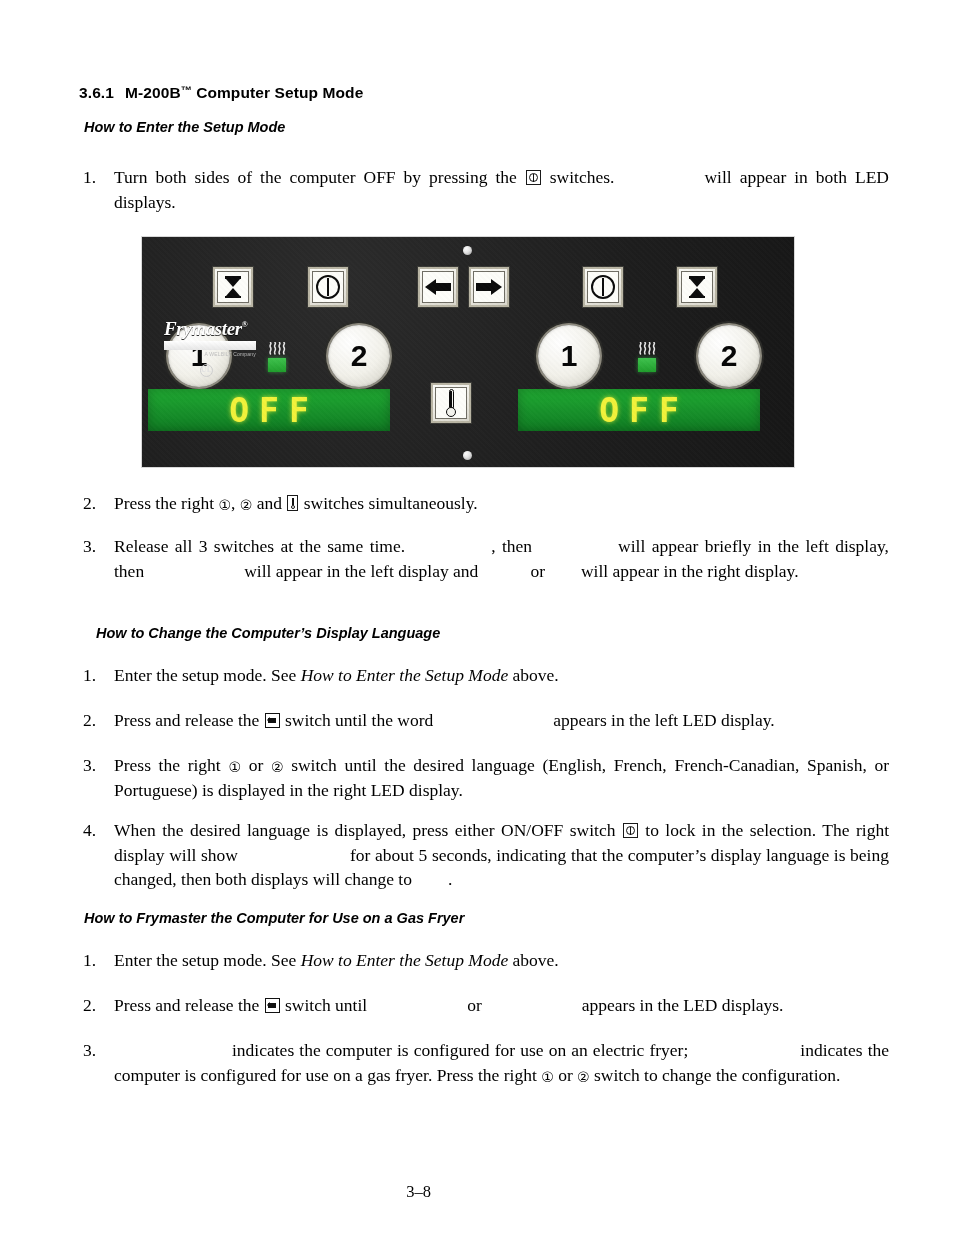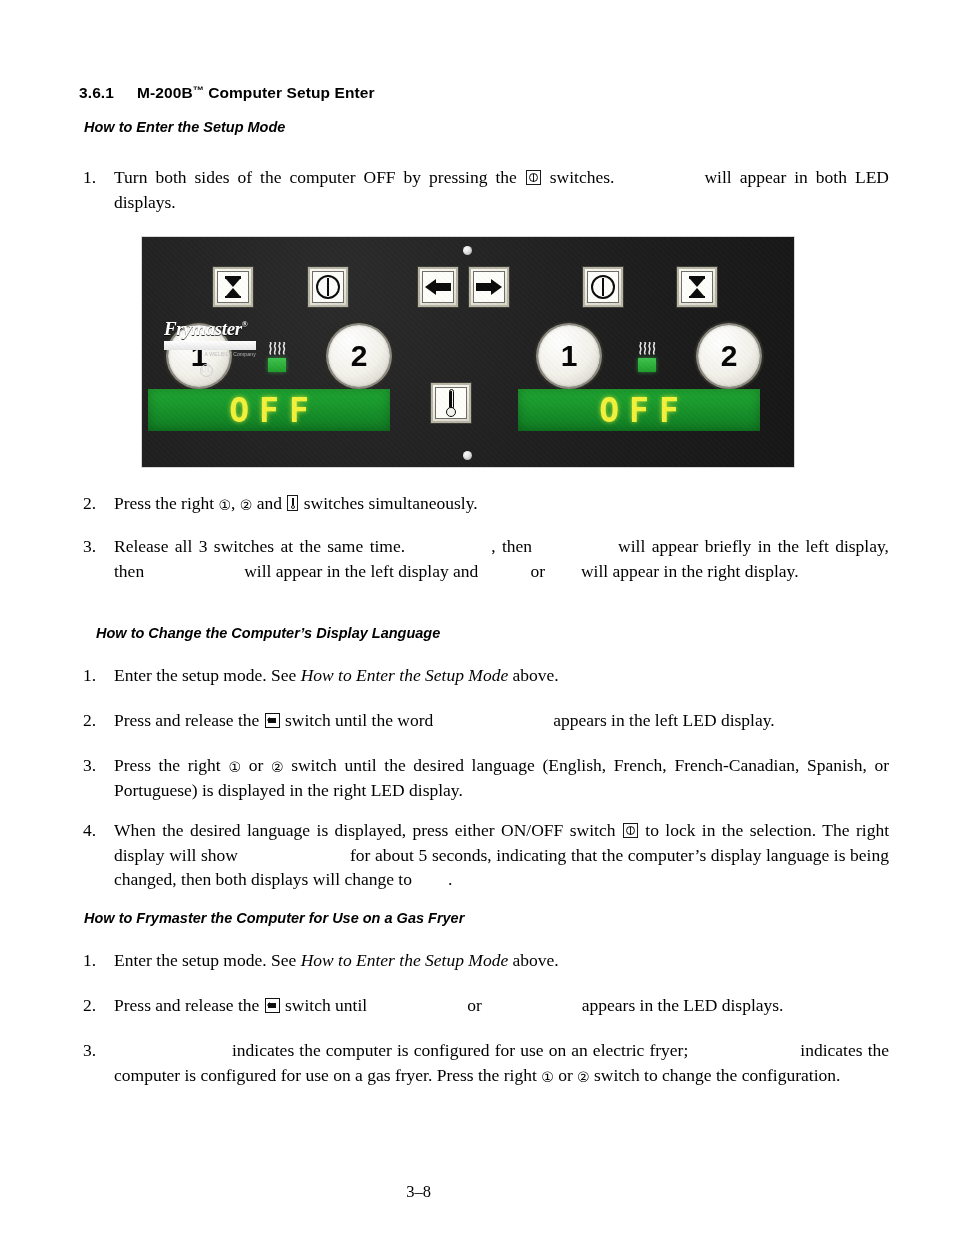--- a/index.html
+++ b/index.html
@@ -34,21 +34,21 @@
   
   h1.section-number {
     font-family: "Liberation Sans", "DejaVu Sans", sans-serif;
     font-size: 15.5px;
     font-weight: bold;
     margin: 0 0 0 0;
     padding: 0;
     letter-spacing: 0.1px;
     line-height: 20px;
   }
-  h1.section-number .num { margin-right: 23px; }
+  h1.section-number .num { margin-right: 11px; }
   h1.section-number .tm {
     font-size: 11px;
     vertical-align: 4px;
     letter-spacing: 0;
   }
 
   h2.sub-heading {
     font-family: "Liberation Sans", "DejaVu Sans", sans-serif;
     font-size: 14.5px;
     font-weight: bold;
@@ -485,21 +485,21 @@
   }
 </style>
 </head>
 <body>
 
 <div class="page">
 
   <div class="content">
 
     <h1 class="section-number">
-      <span class="num">3.6.1</span><span>M-200B</span><span class="tm">™</span><span> Computer Setup Enter</span>
+      <span class="num">3.6.1</span><span>M-200B</span><span class="tm">™</span><span> Computer Setup Mode</span>
     </h1>
 
     <div id="sections-root">
         <h2 class="sub-heading" style="position: absolute; top: 38px; left: 5px;">How to Enter the Setup Mode</h2>
         <div class="item" style="position: absolute; top: 85px; left: 0px; width: 775px;"><span class="marker">1.</span>Turn both sides of the computer OFF by pressing the <span class="sw onoff"></span> switches.<span class="gap" style="width: 90px;"></span>will appear in both LED displays.</div>
         <div class="item" style="position: absolute; top: 411px; left: 0px; width: 775px;"><span class="marker">2.</span>Press the right <span class="circnum">①</span>, <span class="circnum">②</span> and <span class="sw thermo"></span> switches simultaneously.</div>
         <div class="item" style="position: absolute; top: 454px; left: 0px; width: 775px;"><span class="marker">3.</span>Release all 3 switches at the same time.<span class="gap" style="width: 86px;"></span>, then<span class="gap" style="width: 86px;"></span>will appear briefly in the left display, then<span class="gap" style="width: 100px;"></span>will appear in the left display and<span class="gap" style="width: 52px;"></span>or<span class="gap" style="width: 36px;"></span>will appear in the right display.</div>
         <h2 class="sub-heading" style="position: absolute; top: 544px; left: 17px;">How to Change the Computer’s Display Language</h2>
         <div class="item" style="position: absolute; top: 583px; left: 0px; width: 775px;"><span class="marker">1.</span>Enter the setup mode.  See <span class="ital">How to Enter the Setup Mode</span> above.</div>
         <div class="item" style="position: absolute; top: 628px; left: 0px; width: 775px;"><span class="marker">2.</span>Press and release the <span class="sw arrow"></span> switch until the word<span class="gap" style="width: 120px;"></span>appears in the left LED display.</div>

